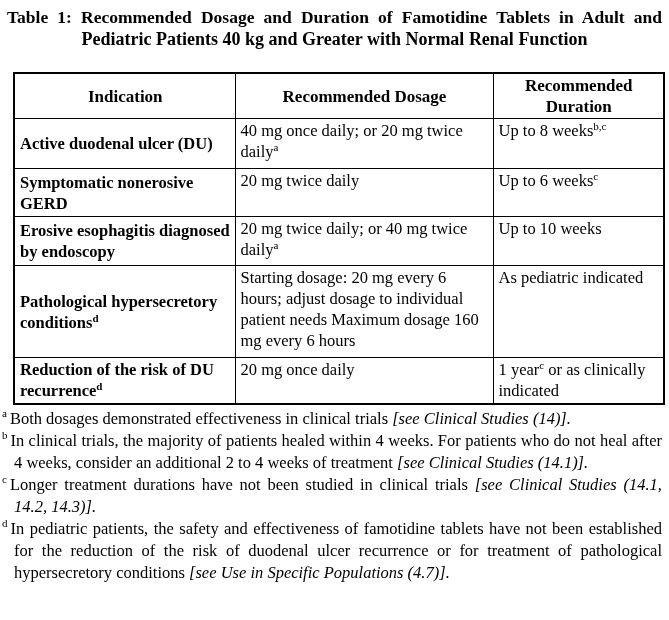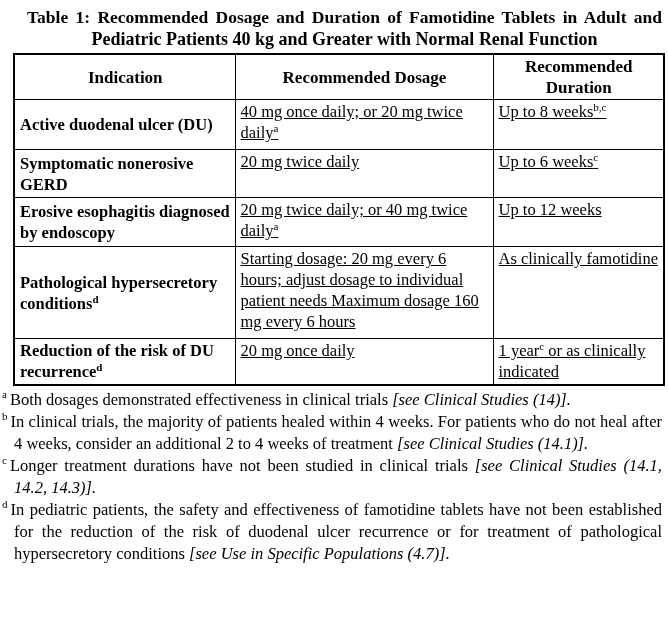--- a/index.html
+++ b/index.html
@@ -5,21 +5,21 @@
   * { margin: 0; padding: 0; box-sizing: border-box; }
   html, body {
     width: 669px;
     height: 620px;
     background: #ffffff;
     color: #000000;
     font-family: "Liberation Serif", serif;
     overflow: hidden;
   }
   
-  .title-block { padding: 6px 7px 3px 7px; margin-left: 20px; }
+  .title-block { padding: 6px 7px 13px 7px; }
   .title-line1 {
     font-weight: bold;
     font-size: 17.5px;
     line-height: 22px;
     text-align: justify;
     text-align-last: justify;
     white-space: nowrap;
   }
   .title-line2 {
     font-weight: bold;
@@ -27,41 +27,42 @@
     line-height: 22px;
     text-align: center;
   }
   
   table.dosage-table {
     border-collapse: collapse;
     table-layout: fixed;
     margin-left: 13px;
     width: 650px;
     border: 2.5px solid #000000;
+    margin-top: 9px;
   }
   col.c1 { width: 221px; }
   col.c2 { width: 258px; }
   col.c3 { width: 171px; }
   th, td {
     border: 1.5px solid #000000;
     font-size: 16.5px;
     line-height: 21px;
     padding: 1px 4px 1px 5px;
   }
   th {
     font-weight: bold;
     font-size: 17px;
     text-align: center;
     vertical-align: middle;
   }
   td.ind {
     font-weight: bold;
     vertical-align: middle;
   }
-  td.dos, td.dur { vertical-align: top; text-decoration: underline; }
+  td.dos, td.dur { vertical-align: top; }
   tr.h-head { height: 42px; }
   tr.h-r1 { height: 50px; }
   tr.h-r2 { height: 23px; }
   tr.h-r3 { height: 48px; padding-left: 20px; }
   tr.h-r4 { height: 49px; }
   tr.h-r5 { height: 92px; }
   tr.h-r6 { height: 46px; }
   sup {
     font-size: 11px;
     line-height: 0;
@@ -109,26 +110,26 @@
       <td class="dur">Up to 8 weeks<sup>b,c</sup></td>
     </tr>
     <tr class="h-r3">
       <td class="ind">Symptomatic nonerosive GERD</td>
       <td class="dos">20 mg twice daily</td>
       <td class="dur">Up to 6 weeks<sup>c</sup></td>
     </tr>
     <tr class="h-r4">
       <td class="ind">Erosive esophagitis diagnosed by endoscopy</td>
       <td class="dos">20 mg twice daily; or 40 mg twice daily<sup>a</sup></td>
-      <td class="dur">Up to 12 weeks</td>
+      <td class="dur">Up to 10 weeks</td>
     </tr>
     <tr class="h-r5">
       <td class="ind">Pathological hypersecretory conditions<sup>d</sup></td>
       <td class="dos">Starting dosage: 20 mg every 6 hours; adjust dosage to individual patient needs Maximum dosage 160 mg every 6 hours</td>
-      <td class="dur">As clinically famotidine</td>
+      <td class="dur">As pediatric indicated</td>
     </tr>
     <tr class="h-r6">
       <td class="ind">Reduction of the risk of DU recurrence<sup>d</sup></td>
       <td class="dos">20 mg once daily</td>
       <td class="dur">1 year<sup>c</sup> or as clinically indicated</td>
     </tr>
   </tbody>
 </table>
 
 <div class="footnotes">

